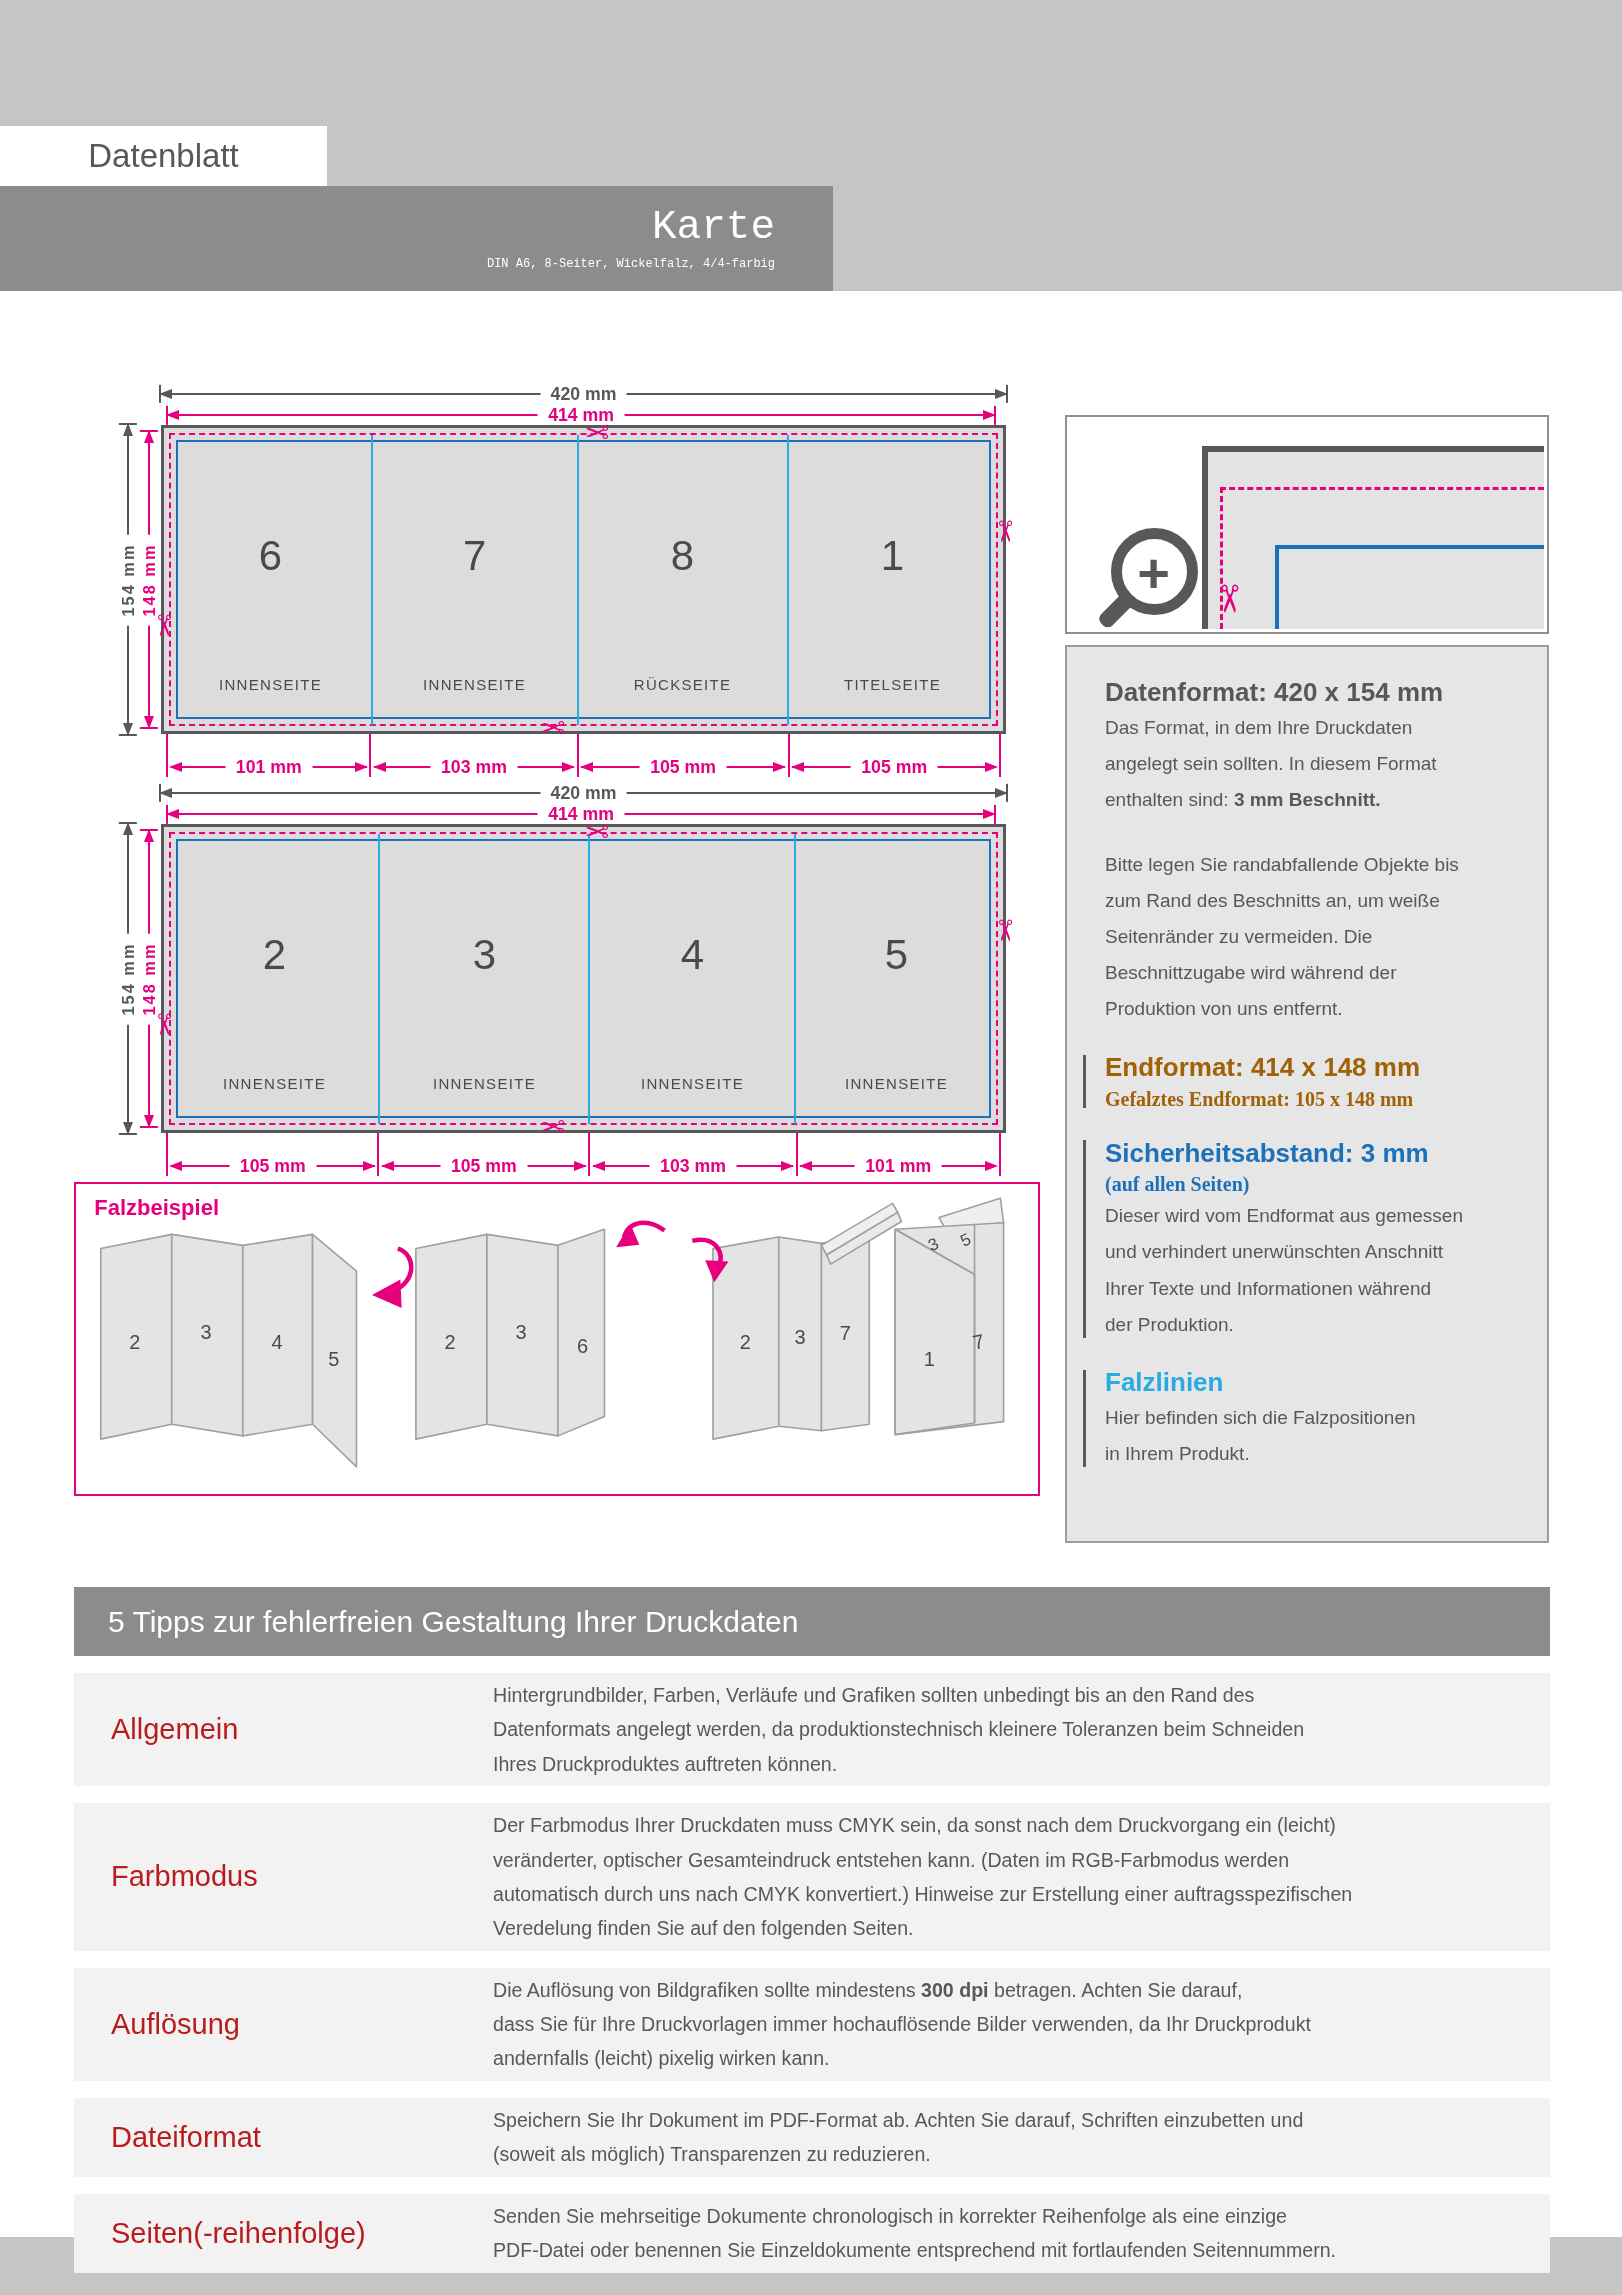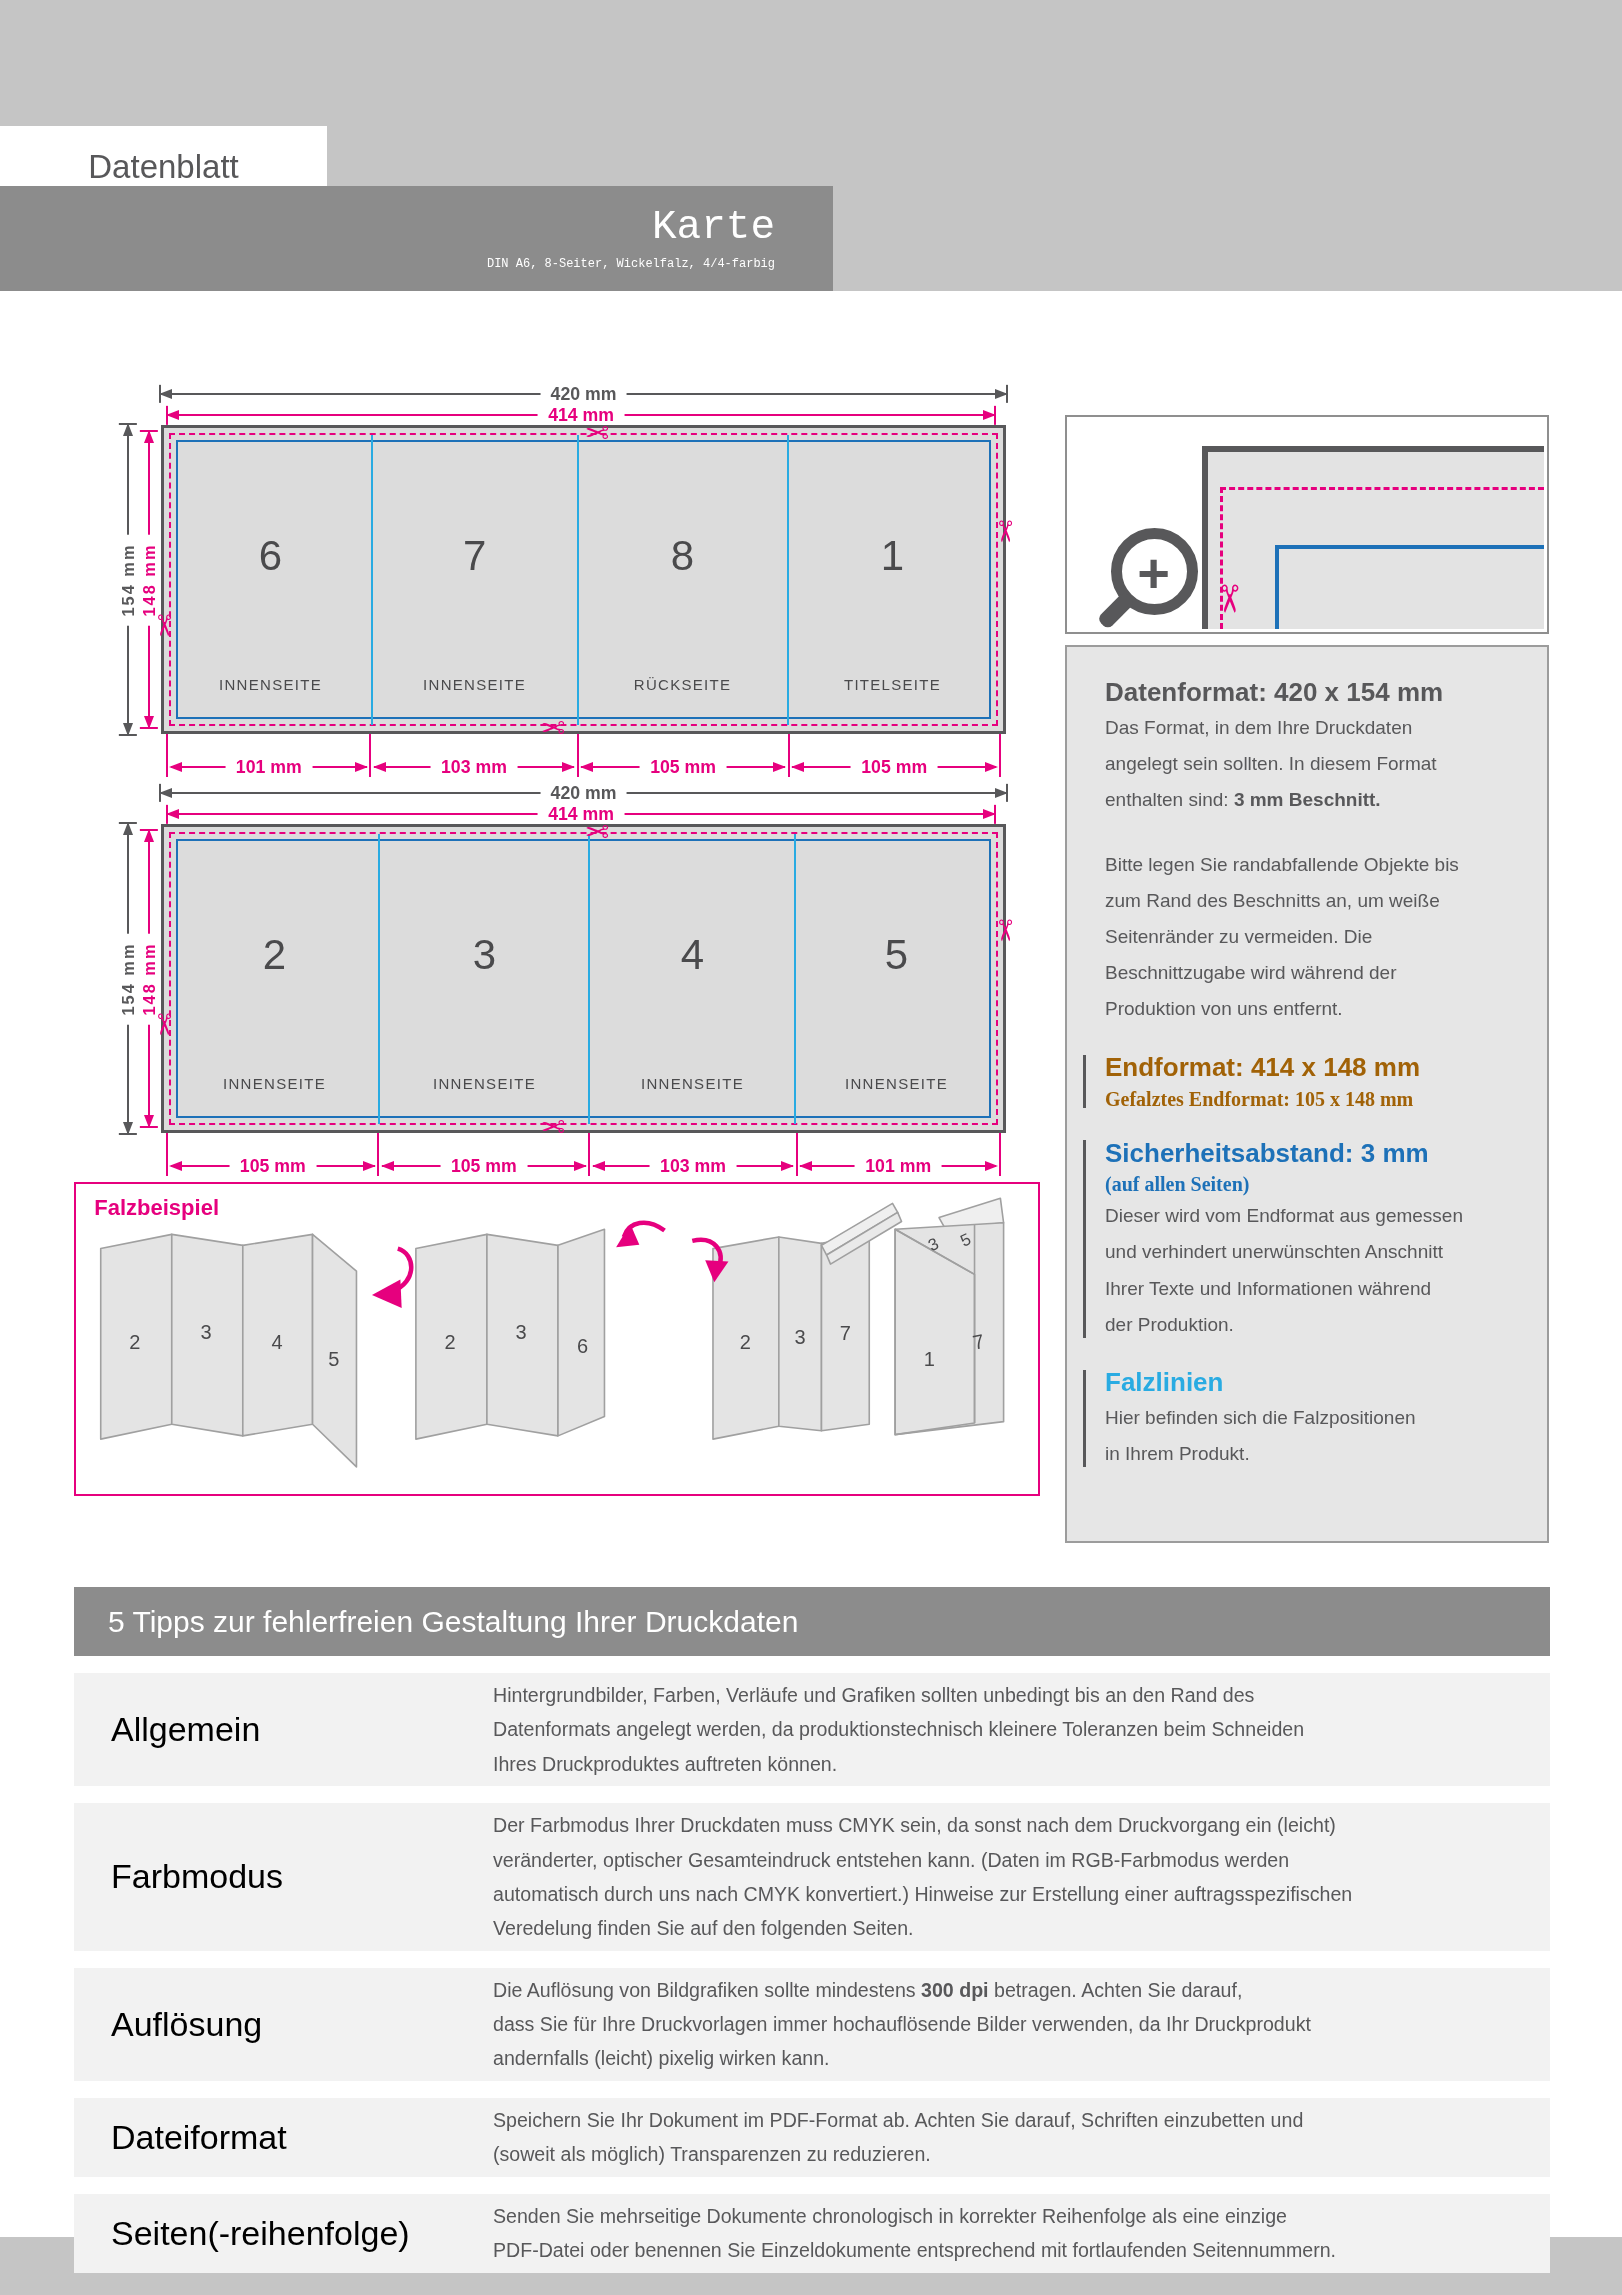--- a/index.html
+++ b/index.html
@@ -6,21 +6,21 @@
   .page {
     position:relative; width:1623px; height:2295px; background:#ffffff;
     font-family:"Liberation Sans","DejaVu Sans",sans-serif; color:#58585a; overflow:hidden;
   }
   i { font-style:normal; }
 
   
   .top-strip { position:absolute; left:0; top:0; width:1623px; height:291px; background:#c5c5c5; }
   .datenblatt-box {
     position:absolute; left:0; top:126px; width:327px; height:60px; background:#ffffff;
-    display:flex; align-items:flex-end; justify-content:center; font-size:33px; color:#58585a;
+    display:flex; align-items:center; justify-content:center; font-size:33px; color:#58585a;
   }
   .karte-band {
     position:absolute; left:0; top:186px; width:833px; height:105px; background:#8c8c8c;
     display:flex; flex-direction:column; justify-content:center; align-items:flex-end;
     padding-right:58px; box-sizing:border-box; color:#ffffff;font-family:Liberation Mono, monospace;
   }
   .karte-title { font-size:41px; line-height:1.05; }
   .karte-sub { font-size:12px; margin-top:7.9px; }
 
   
@@ -116,21 +116,21 @@
   .sec-body { font-size:19px; line-height:1.9; color:#58585a; white-space:pre-line; }
   .sec-gap { height:29px; }
 
   
   .tips { position:absolute; left:74px; top:1587px; width:1476px; }
   .tips-band { height:69px; background:#8c8c8c; display:flex; align-items:center;
     padding-left:34px; box-sizing:border-box; }
   .tips-band-title { color:#ffffff; font-size:30px; }
   .tip-row { display:flex; align-items:center; margin-top:17px; background:#f2f2f2; }
   .tip-label { width:419px; padding-left:37px; box-sizing:border-box; flex-shrink:0;
-    font-size:34px; color:#000000; }
+    font-size:29px; color:#b91c1c; }
   .tip-text { width:1005px; padding:5.2px 0; font-size:19.6px; line-height:1.75; color:#58585a; white-space:pre-line; }
 
   .footer-strip { position:absolute; left:0; top:2237px; width:1623px; height:59px; background:#c5c5c5; }
 </style>
 </head>
 <body>
 
 <div class="page">
 
   <div class="top-strip"></div>

